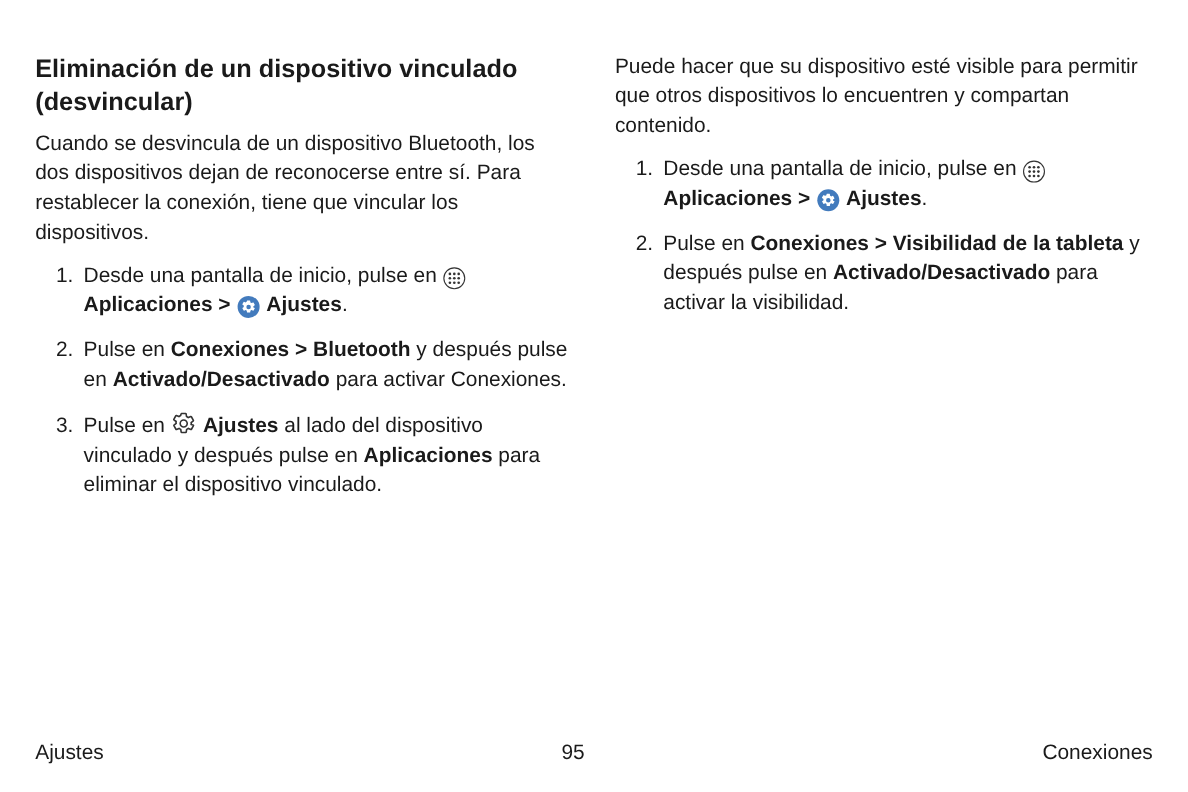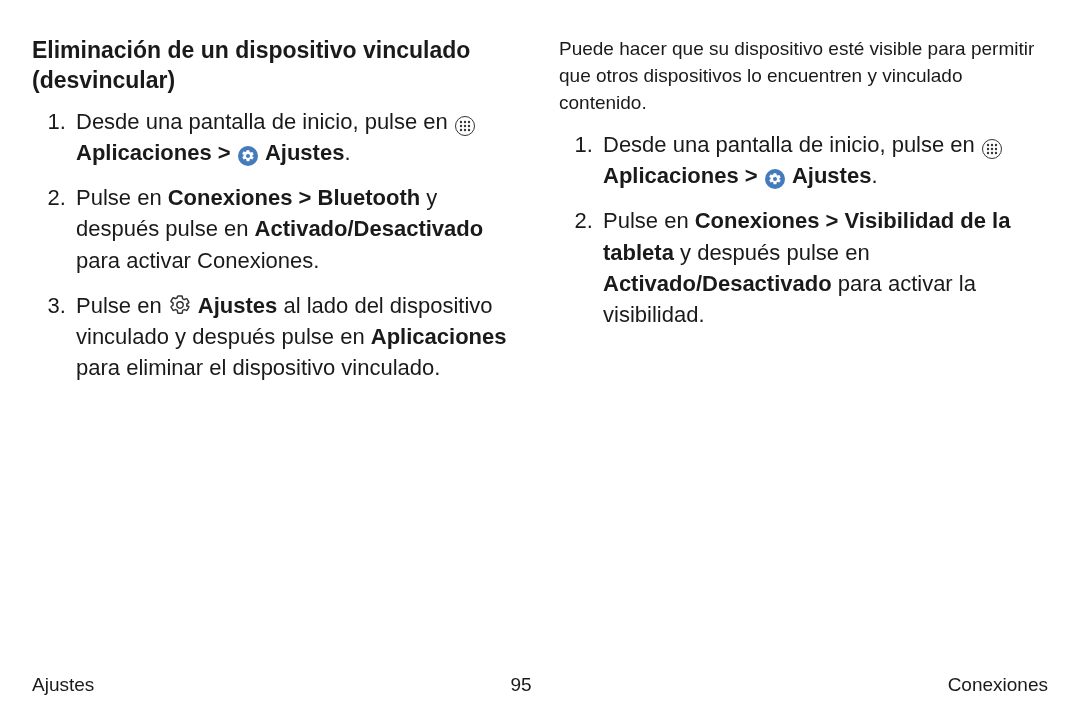--- a/index.html
+++ b/index.html
@@ -14,20 +14,21 @@
     background: #fff;
   }
   .content {
     display: flex;
     gap: 38px;
     flex: 1;
   }
   .col {
     flex: 1;
     min-width: 0;
+    margin-top: 12px;
   }
   h2.section-heading {
     font-size: 23px;
     font-weight: 700;
     line-height: 1.3;
     margin-bottom: 10px;
   }
   h1.main-heading {
     font-size: 29px;
     font-weight: 700;
@@ -35,21 +36,21 @@
     margin-bottom: 14px;
   }
   p.para {
     font-size: 19px;
     line-height: 1.42;
     margin-bottom: 12px;
   }
   ol {
     list-style-position: outside;
     padding-left: 40px;
-    font-size: 22px;
+    font-size: 19px;
     line-height: 1.42;
   }
   ol li {
     padding-left: 4px;
     margin-bottom: 14px;
   }
   strong, b { font-weight: 700; }
   .inline-icon {
     display: inline-flex;
     align-items: center;
@@ -79,20 +80,21 @@
     padding-top: 8px;
   }
 </style>
 </head>
 <body>
 
 <div class="content">
 
   <div class="col">
     <h2 class="section-heading">Eliminación de un dispositivo vinculado (desvincular)</h2>
+    <p class="para">Cuando se desvincula de un dispositivo Bluetooth, los dos dispositivos dejan de reconocerse entre sí. Para restablecer la conexión, tiene que vincular los dispositivos.</p>
 
     <ol>
       <li>
         <span>Desde una pantalla de inicio, pulse en </span>
         <span class="inline-icon apps-icon">
           <svg viewBox="0 0 12 12">
               <g fill="#333">
                 <circle cx="2" cy="2" r="1.2"></circle>
                 <circle cx="6" cy="2" r="1.2"></circle>
                 <circle cx="10" cy="2" r="1.2"></circle>
@@ -122,21 +124,21 @@
           <svg viewBox="0 0 24 24">
               <path fill="none" stroke="#333" stroke-width="1.6" d="M19.4 13a7.5 7.5 0 0 0 .1-1 7.5 7.5 0 0 0-.1-1l2.1-1.6a.5.5 0 0 0 .1-.6l-2-3.5a.5.5 0 0 0-.6-.2l-2.5 1a7.3 7.3 0 0 0-1.7-1l-.4-2.6a.5.5 0 0 0-.5-.4h-4a.5.5 0 0 0-.5.4L9 4.1a7.3 7.3 0 0 0-1.7 1l-2.5-1a.5.5 0 0 0-.6.2l-2 3.5a.5.5 0 0 0 .1.6L4.5 10a7.5 7.5 0 0 0-.1 1 7.5 7.5 0 0 0 .1 1l-2.1 1.6a.5.5 0 0 0-.1.6l2 3.5a.5.5 0 0 0 .6.2l2.5-1a7.3 7.3 0 0 0 1.7 1l.4 2.6a.5.5 0 0 0 .5.4h4a.5.5 0 0 0 .5-.4l.4-2.6a7.3 7.3 0 0 0 1.7-1l2.5 1a.5.5 0 0 0 .6-.2l2-3.5a.5.5 0 0 0-.1-.6ZM12 15.5A3.5 3.5 0 1 1 15.5 12 3.5 3.5 0 0 1 12 15.5Z"></path>
             </svg>
         </span>
         <b>Ajustes</b><span> al lado del dispositivo vinculado y después pulse en </span><b>Aplicaciones</b><span> para eliminar el dispositivo vinculado.</span>
       </li>
     </ol>
   </div>
 
   <div class="col">
-    <p class="para">Puede hacer que su dispositivo esté visible para permitir que otros dispositivos lo encuentren y vinculado contenido.</p>
+    <p class="para">Puede hacer que su dispositivo esté visible para permitir que otros dispositivos lo encuentren y compartan contenido.</p>
 
     <ol>
       <li>
         <span>Desde una pantalla de inicio, pulse en </span>
         <span class="inline-icon apps-icon">
           <svg viewBox="0 0 12 12">
               <g fill="#333">
                 <circle cx="2" cy="2" r="1.2"></circle>
                 <circle cx="6" cy="2" r="1.2"></circle>
                 <circle cx="10" cy="2" r="1.2"></circle>

